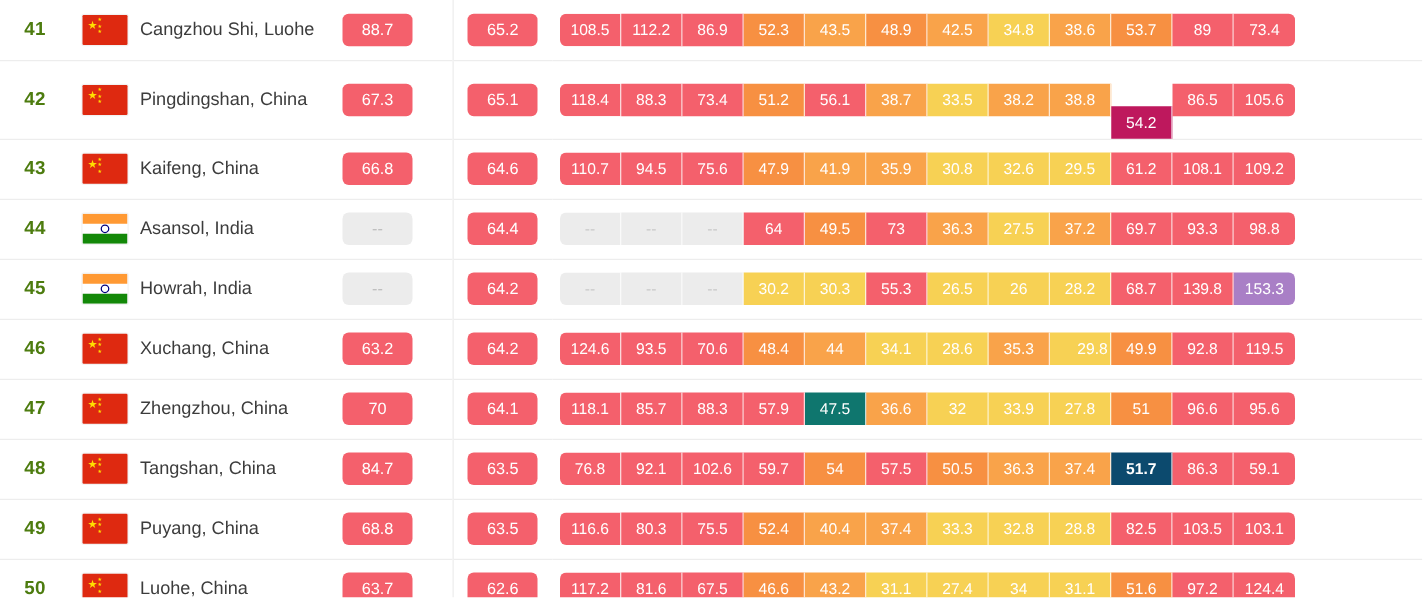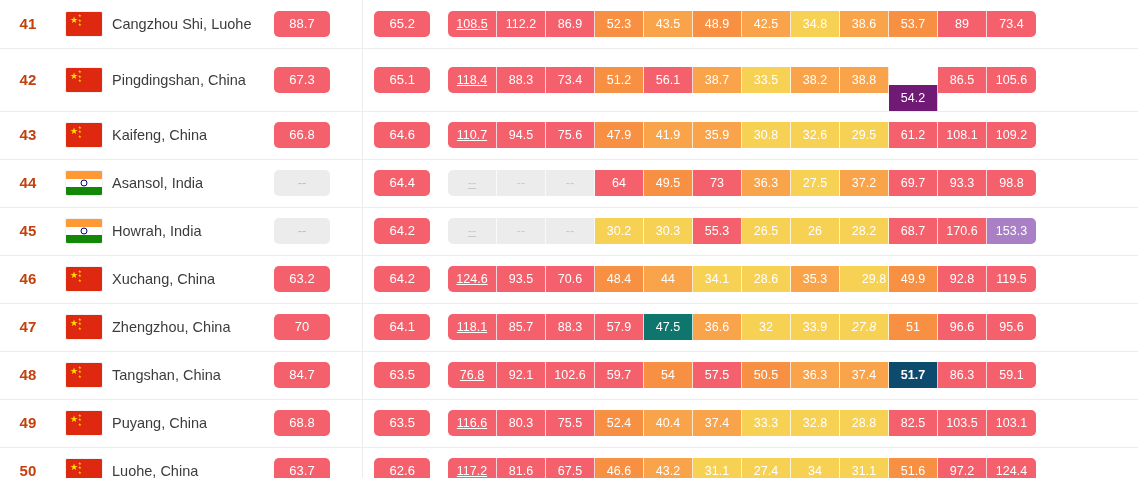--- a/index.html
+++ b/index.html
@@ -33,21 +33,21 @@
   .col-city  { width: 148px; text-align: left; }
   .col-score { width: 84px;  text-align: center; }
   .col-spacer{ width: 18px; }
   .col-main  { width: 80px;  text-align: center;
                border-left: 1px solid #ededed; }
   .col-bars  { width: auto; }
 
   .rank {
     font-size: 15px;
     font-weight: bold;
-    color: #c2410c;
+    color: #4d7c0f;
     letter-spacing: .2px;
   }
 
   .flag {
     display: inline-block;
     width: 36px; height: 24px;
     border-radius: 1px;
     position: relative;
     overflow: hidden;
     vertical-align: middle;
@@ -113,21 +113,20 @@
     text-align: center;
     font-size: 12.5px;
     color: #ffffff;
     border-right: 1px solid rgba(255,255,255,.75);
     white-space: nowrap;
     overflow: hidden;
   }
   .bseg:first-child {
     border-top-left-radius: 5px;
     border-bottom-left-radius: 5px;
-    text-decoration: underline;
   }
   .bseg:last-child {
     border-right: none;
     border-top-right-radius: 5px;
     border-bottom-right-radius: 5px;
   }
   .bseg.na { color: #c9c9c9; }
 </style>
 </head>
 <body>
@@ -170,21 +169,21 @@
             <div class="bars">
               <div class="bseg" style="background: rgb(244, 96, 108);">118.4</div>
               <div class="bseg" style="background: rgb(244, 96, 108);">88.3</div>
               <div class="bseg" style="background: rgb(244, 96, 108);">73.4</div>
               <div class="bseg" style="background: rgb(247, 144, 66);">51.2</div>
               <div class="bseg" style="background: rgb(244, 96, 108);">56.1</div>
               <div class="bseg" style="background: rgb(249, 163, 74);">38.7</div>
               <div class="bseg" style="background: rgb(247, 209, 84);">33.5</div>
               <div class="bseg" style="background: rgb(249, 163, 74);">38.2</div>
               <div class="bseg" style="background: rgb(249, 163, 74);">38.8</div>
-              <div class="bseg" style="background: #701a75; margin-top: 36px;">54.2</div>
+              <div class="bseg" style="background: #be185d; margin-top: 36px;">54.2</div>
               <div class="bseg" style="background: rgb(244, 96, 108);">86.5</div>
               <div class="bseg" style="background: rgb(244, 96, 108);">105.6</div>
             </div>
           </td>
         </tr>
         <tr class="row">
           <td class="cell col-rank"><span class="rank">43</span></td>
           <td class="cell col-flag"><span class="flag flag-cn"><span class="bigstar">★</span><span class="smallstars">★<br>★<br>★</span></span></td>
           <td class="cell col-city"><span class="cityname">Kaifeng, China</span></td>
           <td class="cell col-score"><span class="pill red">66.8</span></td>
@@ -243,21 +242,21 @@
               <div class="bseg na" style="background: rgb(236, 236, 236);">--</div>
               <div class="bseg na" style="background: rgb(236, 236, 236);">--</div>
               <div class="bseg na" style="background: rgb(236, 236, 236);">--</div>
               <div class="bseg" style="background: rgb(247, 209, 84);">30.2</div>
               <div class="bseg" style="background: rgb(247, 209, 84);">30.3</div>
               <div class="bseg" style="background: rgb(244, 96, 108);">55.3</div>
               <div class="bseg" style="background: rgb(247, 209, 84);">26.5</div>
               <div class="bseg" style="background: rgb(247, 209, 84);">26</div>
               <div class="bseg" style="background: rgb(247, 209, 84);">28.2</div>
               <div class="bseg" style="background: rgb(244, 96, 108);">68.7</div>
-              <div class="bseg" style="background: rgb(244, 96, 108);">170.6</div>
+              <div class="bseg" style="background: rgb(244, 96, 108);">139.8</div>
               <div class="bseg" style="background: rgb(169, 127, 198);">153.3</div>
             </div>
           </td>
         </tr>
         <tr class="row">
           <td class="cell col-rank"><span class="rank">46</span></td>
           <td class="cell col-flag"><span class="flag flag-cn"><span class="bigstar">★</span><span class="smallstars">★<br>★<br>★</span></span></td>
           <td class="cell col-city"><span class="cityname">Xuchang, China</span></td>
           <td class="cell col-score"><span class="pill red">63.2</span></td>
           <td class="cell col-spacer"></td>
@@ -289,21 +288,21 @@
           <td class="cell col-bars">
             <div class="bars">
               <div class="bseg" style="background: rgb(244, 96, 108);">118.1</div>
               <div class="bseg" style="background: rgb(244, 96, 108);">85.7</div>
               <div class="bseg" style="background: rgb(244, 96, 108);">88.3</div>
               <div class="bseg" style="background: rgb(244, 96, 108);">57.9</div>
               <div class="bseg" style="background: #0f766e;">47.5</div>
               <div class="bseg" style="background: rgb(249, 163, 74);">36.6</div>
               <div class="bseg" style="background: rgb(247, 209, 84);">32</div>
               <div class="bseg" style="background: rgb(247, 209, 84);">33.9</div>
-              <div class="bseg" style="background: rgb(247, 209, 84); font-style: italic;">27.8</div>
+              <div class="bseg" style="background: rgb(247, 209, 84);">27.8</div>
               <div class="bseg" style="background: rgb(247, 144, 66);">51</div>
               <div class="bseg" style="background: rgb(244, 96, 108);">96.6</div>
               <div class="bseg" style="background: rgb(244, 96, 108);">95.6</div>
             </div>
           </td>
         </tr>
         <tr class="row">
           <td class="cell col-rank"><span class="rank">48</span></td>
           <td class="cell col-flag"><span class="flag flag-cn"><span class="bigstar">★</span><span class="smallstars">★<br>★<br>★</span></span></td>
           <td class="cell col-city"><span class="cityname">Tangshan, China</span></td>

